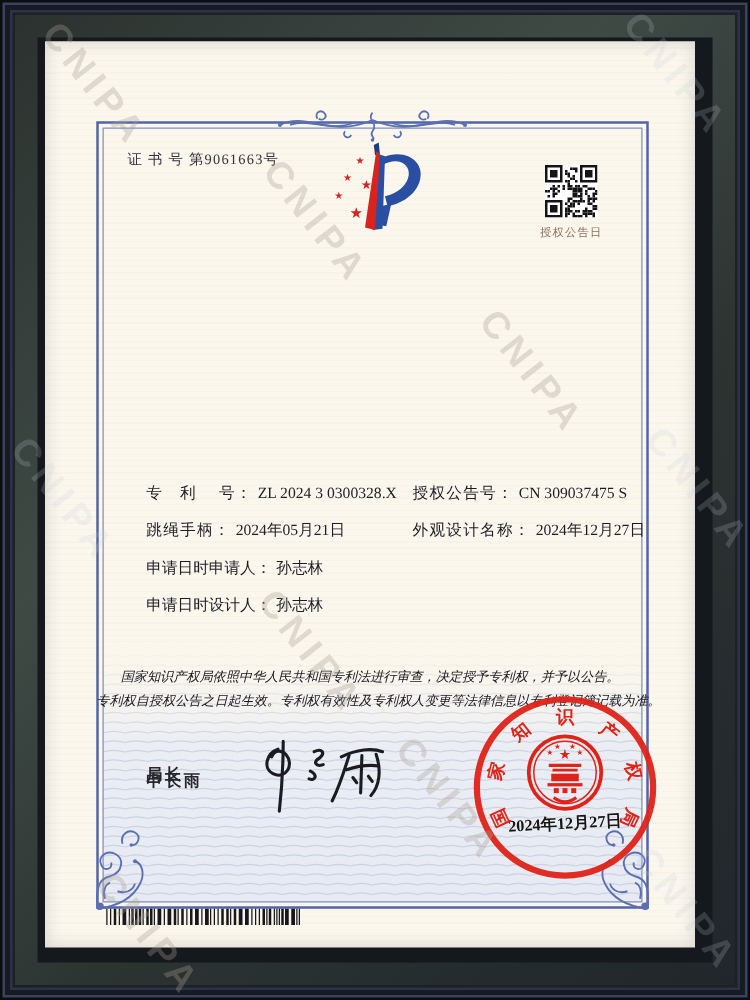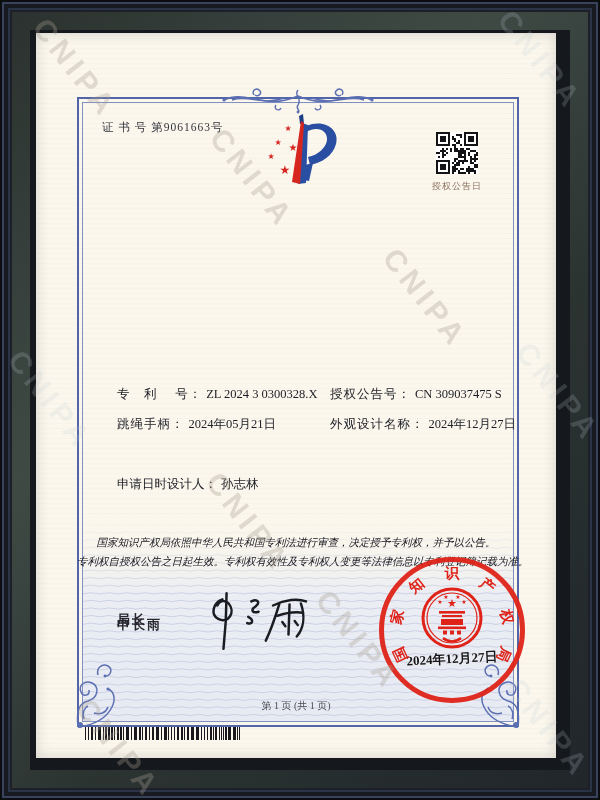--- a/index.html
+++ b/index.html
@@ -314,20 +314,23 @@
       <span class="cell2">
         <span class="lab">授权公告号：</span><span class="val">CN 309037475 S</span>
       </span>
     </div>
     <div class="abs row" style="top:383px;">
       <span class="lab">跳绳手柄：</span><span class="val">2024年05月21日</span>
       <span class="cell2">
         <span class="lab">外观设计名称：</span><span class="val">2024年12月27日</span>
       </span>
     </div>
+    <div class="abs row" style="top:413px;">
+      <span class="lab" style="letter-spacing:0;">申请日时申请人：</span><span class="val">孙志林</span>
+    </div>
     <div class="abs row" style="top:443px;">
       <span class="lab" style="letter-spacing:0;margin-top:29px;">申请日时设计人：</span><span class="val">孙志林</span>
     </div>
 
     <div class="abs decl">
       <div>国家知识产权局依照中华人民共和国专利法进行审查，决定授予专利权，并予以公告。</div>
       <div>专利权自授权公告之日起生效。专利权有效性及专利权人变更等法律信息以专利登记簿记载为准。</div>
     </div>
 
     <div class="abs signer" style="top:578px;">局长</div>
@@ -376,21 +379,20 @@
       <div class="seal-date">2024年12月27日</div>
     <span class="ring-char" style="left: 22.2468px; top: 96.6666px; transform: rotate(-115deg);">国</span>
         <span class="ring-char" style="left: 18.5095px; top: 60.0855px; transform: rotate(-76.6667deg);">家</span>
         <span class="ring-char" style="left: 38.2668px; top: 29.0727px; transform: rotate(-38.3333deg);">知</span>
         <span class="ring-char" style="left: 73px; top: 17px; transform: rotate(0deg);">识</span>
         <span class="ring-char" style="left: 107.733px; top: 29.0727px; transform: rotate(38.3333deg);">产</span>
         <span class="ring-char" style="left: 127.491px; top: 60.0855px; transform: rotate(76.6667deg);">权</span>
         <span class="ring-char" style="left: 123.753px; top: 96.6666px; transform: rotate(115deg);">局</span>
       </div>
 
-    <div class="abs page-info">第 1 页 (共 1 页)</div>
     <div class="abs barcode" id="barcode"><i style="width: 1px;"></i><s style="width: 2px;"></s><i style="width: 1px;"></i><s style="width: 2px;"></s><i style="width: 2px;"></i><s style="width: 2px;"></s><i style="width: 1px;"></i><s style="width: 2px;"></s><i style="width: 3px;"></i><s style="width: 2px;"></s><i style="width: 1px;"></i><s style="width: 1px;"></s><i style="width: 2px;"></i><s style="width: 1px;"></s><i style="width: 2px;"></i><s style="width: 1px;"></s><i style="width: 2px;"></i><s style="width: 1px;"></s><i style="width: 1px;"></i><s style="width: 2px;"></s><i style="width: 2px;"></i><s style="width: 1px;"></s><i style="width: 2px;"></i><s style="width: 1px;"></s><i style="width: 1px;"></i><s style="width: 2px;"></s><i style="width: 3px;"></i><s style="width: 2px;"></s><i style="width: 1px;"></i><s style="width: 2px;"></s><i style="width: 3px;"></i><s style="width: 2px;"></s><i style="width: 2px;"></i><s style="width: 1px;"></s><i style="width: 1px;"></i><s style="width: 2px;"></s><i style="width: 2px;"></i><s style="width: 2px;"></s><i style="width: 1px;"></i><s style="width: 2px;"></s><i style="width: 2px;"></i><s style="width: 2px;"></s><i style="width: 3px;"></i><s style="width: 2px;"></s><i style="width: 1px;"></i><s style="width: 2px;"></s><i style="width: 3px;"></i><s style="width: 1px;"></s><i style="width: 1px;"></i><s style="width: 2px;"></s><i style="width: 1px;"></i><s style="width: 2px;"></s><i style="width: 1px;"></i><s style="width: 2px;"></s><i style="width: 2px;"></i><s style="width: 2px;"></s><i style="width: 2px;"></i><s style="width: 1px;"></s><i style="width: 1px;"></i><s style="width: 2px;"></s><i style="width: 2px;"></i><s style="width: 2px;"></s><i style="width: 3px;"></i><s style="width: 2px;"></s><i style="width: 3px;"></i><s style="width: 2px;"></s><i style="width: 1px;"></i><s style="width: 2px;"></s><i style="width: 1px;"></i><s style="width: 2px;"></s><i style="width: 1px;"></i><s style="width: 2px;"></s><i style="width: 2px;"></i><s style="width: 1px;"></s><i style="width: 1px;"></i><s style="width: 1px;"></s><i style="width: 2px;"></i><s style="width: 2px;"></s><i style="width: 1px;"></i><s style="width: 1px;"></s><i style="width: 1px;"></i><s style="width: 1px;"></s><i style="width: 1px;"></i><s style="width: 1px;"></s><i style="width: 2px;"></i><s style="width: 1px;"></s><i style="width: 3px;"></i><s style="width: 2px;"></s><i style="width: 3px;"></i><s style="width: 1px;"></s><i style="width: 1px;"></i><s style="width: 1px;"></s><i style="width: 1px;"></i><s style="width: 2px;"></s></div>
   </div>
 <div class="wm wm-l" style="left: 75px; top: 68px;">CNIPA</div>
     <div class="wm wm-d" style="left: 540px; top: 60px;">CNIPA</div>
     <div class="wm wm-l" style="left: 252px; top: 178px;">CNIPA</div>
     <div class="wm wm-l" style="left: 425px; top: 298px;">CNIPA</div>
     <div class="wm wm-d" style="left: 50px; top: 400px;">CNIPA</div>
     <div class="wm wm-d" style="left: 558px; top: 392px;">CNIPA</div>
     <div class="wm wm-l" style="left: 248px; top: 522px;">CNIPA</div>
     <div class="wm wm-l" style="left: 358px; top: 640px;">CNIPA</div>

